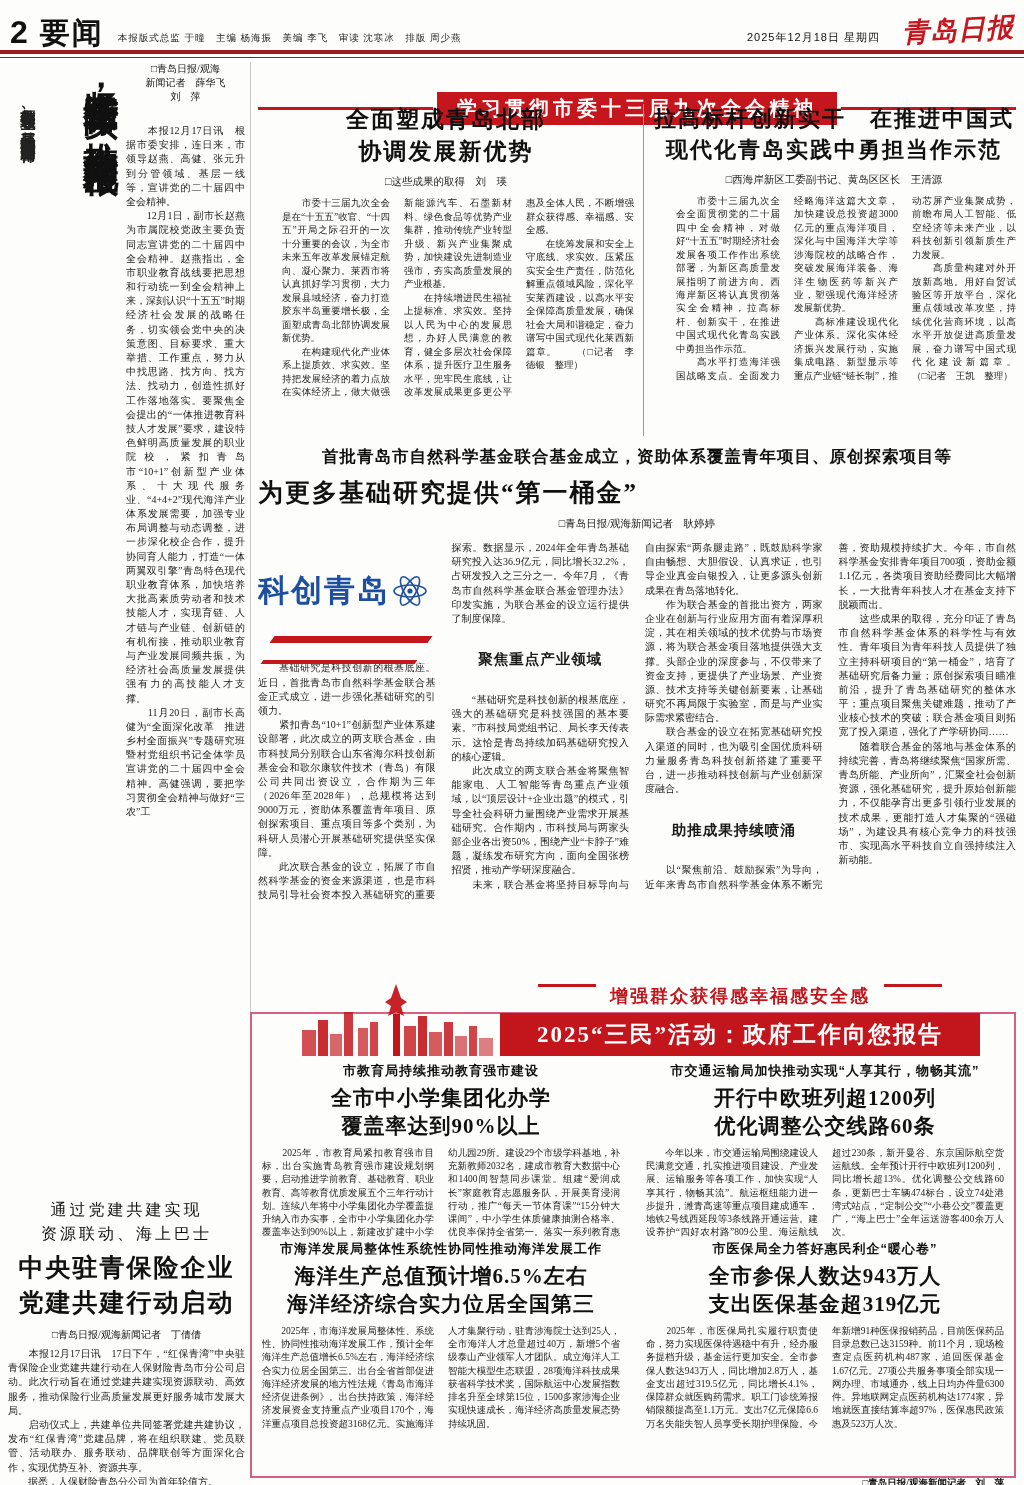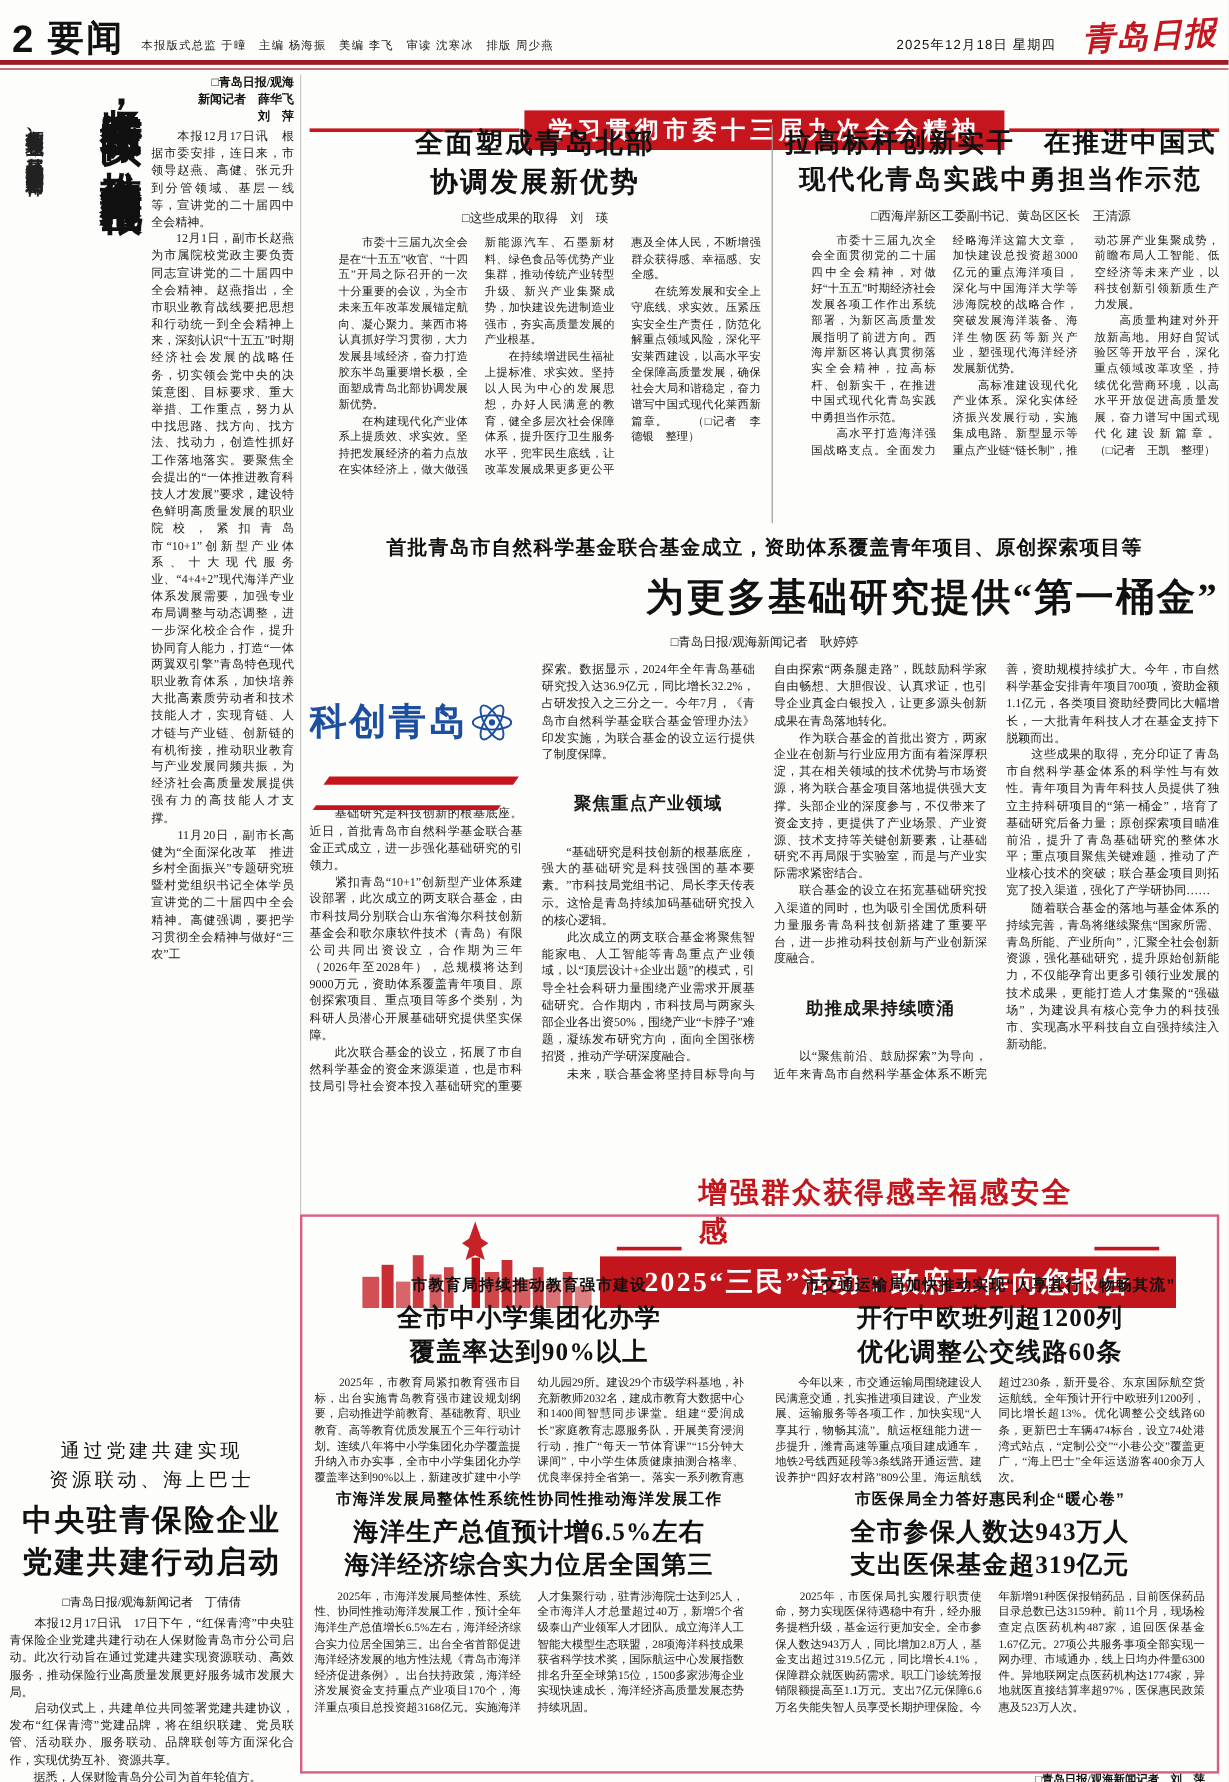--- a/index.html
+++ b/index.html
@@ -26,58 +26,58 @@
 
   .body-text { font-size:10px; line-height:1.42; text-align:justify; white-space:pre-line; color:#1a1a1a; overflow:hidden; }
 
   
   .v-sub { position:absolute; left:18px; top:96px; height:390px; writing-mode:vertical-rl;
            font-size:15px; letter-spacing:1px; font-weight:bold; color:#222; }
   .v-head { position:absolute; left:46px; top:62px; height:712px; width:72px; writing-mode:vertical-rl;
             font-size:35px; font-weight:bold; letter-spacing:2px; line-height:1; text-align:justify; }
   .l-colA { position:absolute; left:8px;  top:774px; width:112px; height:392px; }
   .l-colB { position:absolute; left:126px; top:62px; width:119px; height:1108px; }
-  .l-byline { font-size:10px; text-align:right; white-space:pre-line; font-weight:bold; margin-bottom:4px; }
+  .l-byline { font-size:10px; text-align:center; white-space:pre-line; font-weight:normal; margin-bottom:20px; }
 
   
   .banner1 { position:absolute; left:258px; top:64px; width:758px; height:18px; display:flex; align-items:center;margin-top:35px; }
   .banner1 .line { flex:1; height:3px; background:#c5161d; }
   .banner1 .box { background:#c5161d; color:#fff; font-weight:bold; font-size:20px;
                   padding:3px 20px; letter-spacing:4px; margin:0 4px; }
 
   
   .art { position:absolute; }
   .art .t { text-align:center; font-size:23px; font-weight:bold; line-height:1.4; letter-spacing:2px; white-space:pre-line; }
   .art .by { text-align:center; font-size:10.5px; margin:7px 0 8px; color:#222; }
   .cols3 { column-count:3; column-gap:14px;margin-left:24px; }
   .cols2 { column-count:2; column-gap:14px; }
   .cols4 { column-count:4; column-gap:16px; }
   .divA { position:absolute; left:643px; top:104px; width:1px; height:332px; background:#999; }
 
   
   .sci { position:absolute; left:258px; top:446px; width:758px; }
   .sci .kick { text-align:center; font-size:16.5px; font-weight:bold; letter-spacing:1px; }
-  .sci .head { text-align:right; font-size:32px; font-weight:bold; letter-spacing:2px; margin-top:8px; }
+  .sci .head { text-align:left; font-size:25px; font-weight:bold; letter-spacing:2px; margin-top:8px; }
   .sci .by { text-align:center; font-size:10.5px; margin:8px 0 10px; color:#222; }
   .sci .flow { height:368px; overflow:hidden; }
   .sci .sub { text-align:center; font-size:14.5px; font-weight:bold; margin:9px 0; letter-spacing:1px; }
   .logo-box { break-inside:avoid; height:84px; margin-bottom:8px; }
   .logo-row { display:flex; align-items:center; }
   .logo-txt { font-size:31px; font-weight:bold; color:#1d4fa0; letter-spacing:2px;
               font-family:"Liberation Sans","DejaVu Sans",sans-serif; }
   .stroke1 { height:7px; background:#c5161d; transform:skewX(-35deg); margin:8px 6px 0 14px; }
   .stroke2 { height:4px; background:#c5161d; transform:skewX(-35deg); margin:3px 20px 0 4px; }
 
   
   .sanmin-box { position:absolute; left:250px; top:1012px; width:766px; height:466px;
                 border:2px solid #d75f82; }
   .banner2 { position:absolute; left:300px; top:978px; width:680px; display:flex; align-items:flex-end; }
   .b2-right { flex:1; }
-  .b2-l1 { display:flex; align-items:flex-end; justify-content:center; color:#c3161c; font-weight:bold;
-           font-size:24px; letter-spacing:2px; margin-bottom:5px; }
+  .b2-l1 { display:flex; align-items:flex-start; justify-content:center; color:#c3161c; font-weight:bold;
+           font-size:18px; letter-spacing:2px; margin-bottom:5px; }
   .b2-l1 .dash { width:58px; height:3px; background:#c3161c; margin:0 14px; }
   .b2-l2 { background:#c3161c; color:#fff; font-weight:bold; font-size:23px; letter-spacing:2px;
            text-align:center; padding:6px 10px; }
   .qgrid { position:absolute; left:262px; top:1062px; width:742px; height:408px;
            display:grid; grid-template-columns:1fr 1fr; grid-template-rows:168px 1fr; column-gap:26px; row-gap:10px; }
   .q .qk { text-align:center; font-size:13px; font-weight:bold; letter-spacing:1px; }
   .q .qt { text-align:center; font-size:21px; font-weight:bold; line-height:1.35; letter-spacing:1px; white-space:pre-line; margin:4px 0 6px; }
   .q .qb { font-size:9.5px; line-height:1.4; }
   .q1 .qb, .q2 .qb { height:100px; }
   .q3 .qb, .q4 .qb { height:150px; }

